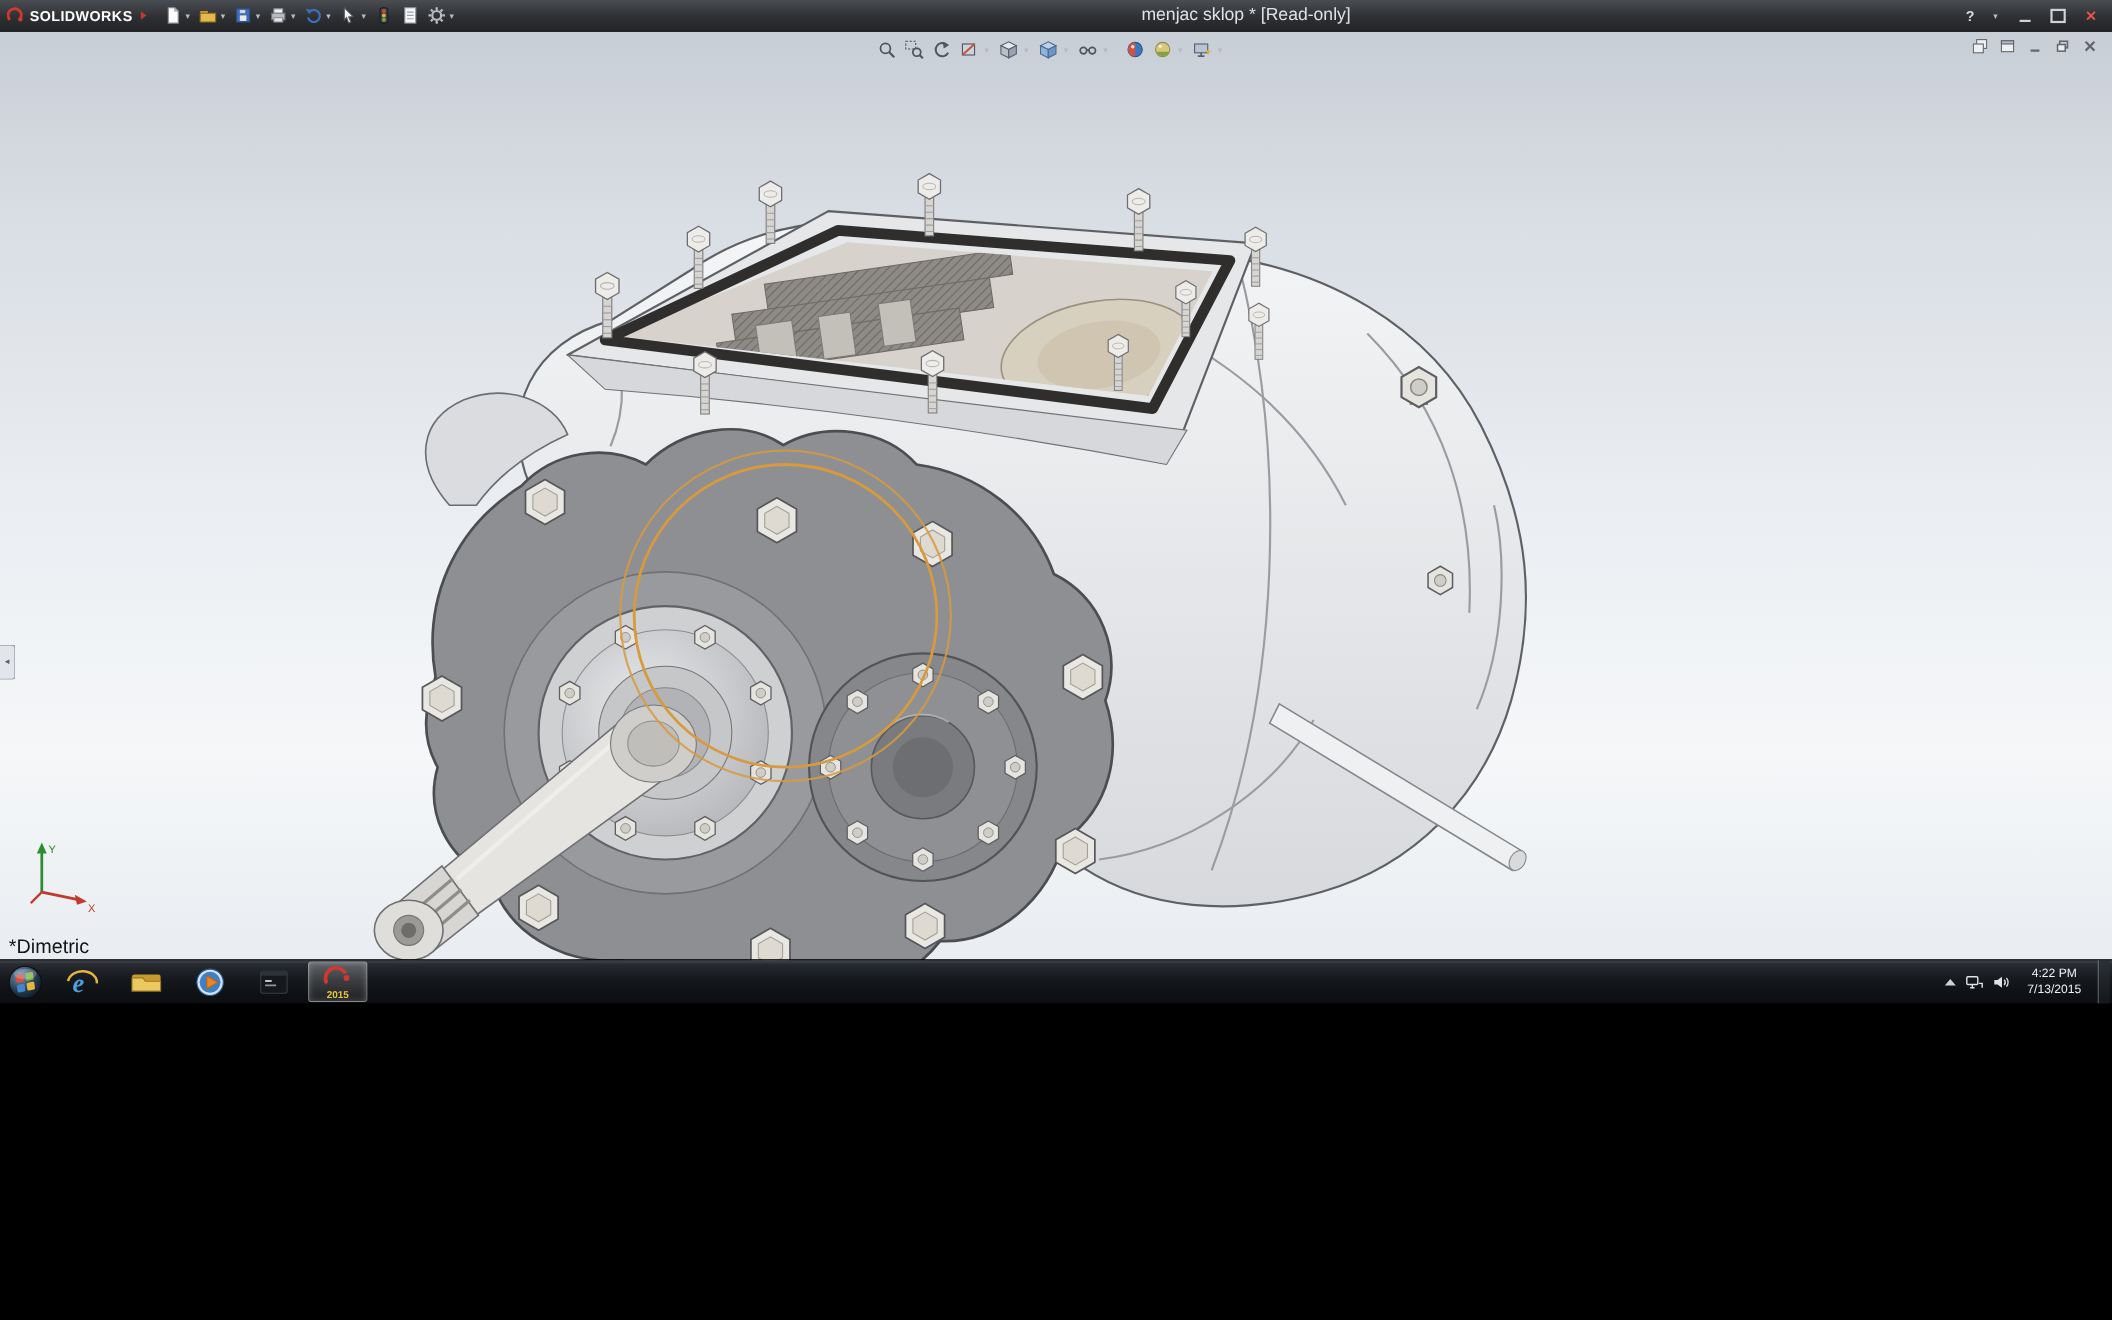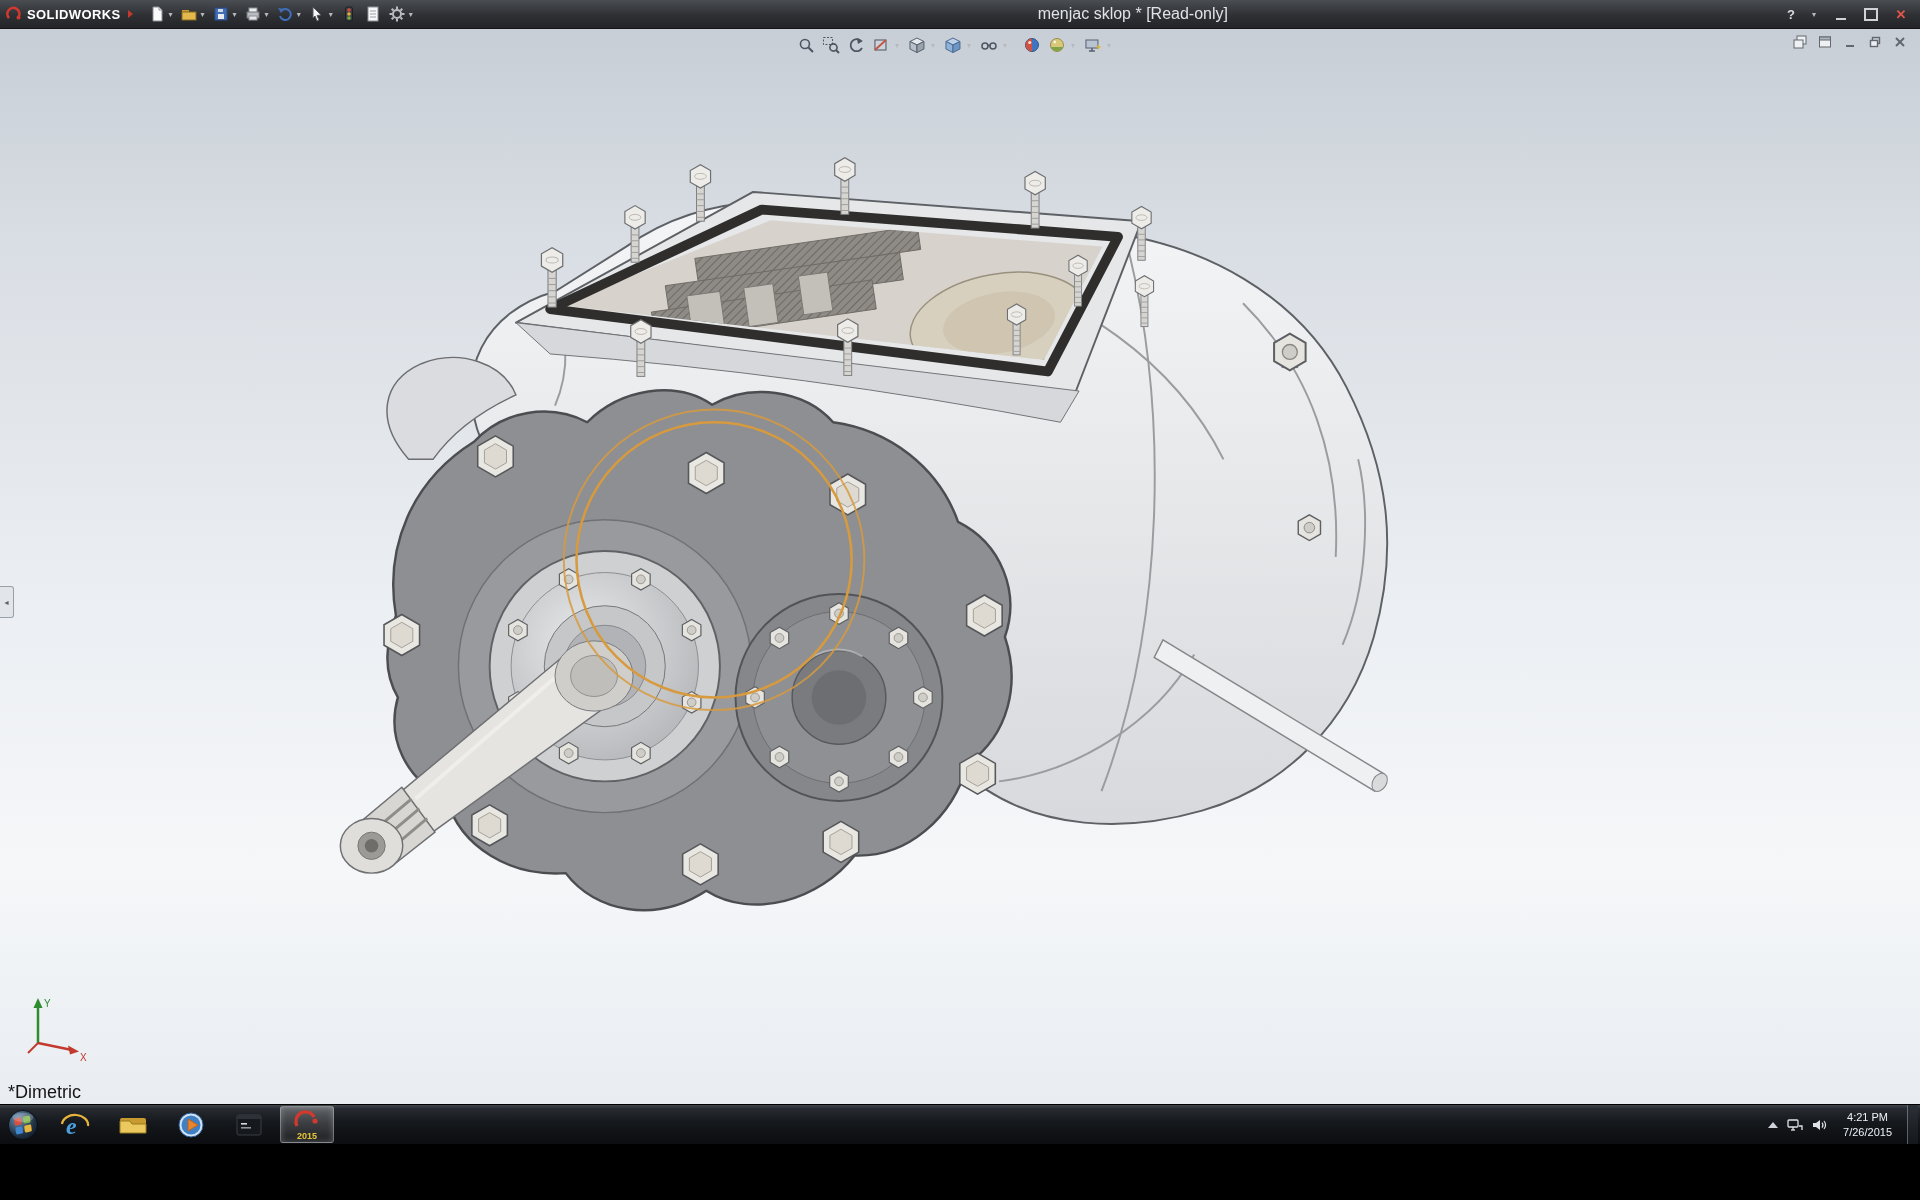--- a/index.html
+++ b/index.html
@@ -1,17 +1,17 @@
 <!DOCTYPE html>
 <html><head>
 <meta charset="utf-8">
 <style>
   html,body{margin:0;padding:0}
   body{width:1920px;height:1200px;overflow:hidden;font-family:"Liberation Sans",sans-serif;background:#000}
-  .screen{position:relative;width:1920px;height:1144px}
+  .screen{position:relative;width:1920px;height:912px}
 
   
   .titlebar{position:absolute;top:0;left:0;right:0;height:28px;z-index:40;
     background:linear-gradient(#4a4d52,#2e3034 55%,#222428);border-bottom:1px solid #141517;
     display:flex;align-items:center}
   .brand{display:flex;align-items:center;gap:5px;padding:0 12px 0 6px}
   .brand-text{color:#fff;font-weight:bold;font-size:13px;letter-spacing:.4px}
   .brand-caret{width:0;height:0;border-left:5px solid #c33a2d;border-top:4px solid transparent;border-bottom:4px solid transparent;margin-left:2px}
   .tb-tools{display:flex;align-items:center}
   .tbtn{width:24px;height:22px;border:0;background:transparent;display:flex;align-items:center;justify-content:center;padding:0;cursor:default}
@@ -536,19 +536,19 @@
           <path d="M12,8 h3 v4" fill="none" stroke="#dfe3e8" stroke-width="1.3"></path>
         </svg>
       </button>
       <button class="tray-btn">
         <svg width="16" height="14" viewBox="0 0 16 14">
           <polygon points="1,5 4,5 8,2 8,12 4,9 1,9" fill="#dfe3e8"></polygon>
           <path d="M10,4.5 A4,4 0 0 1 10,9.5 M12,3 A6.5,6.5 0 0 1 12,11" fill="none" stroke="#dfe3e8" stroke-width="1.2"></path>
         </svg>
       </button>
       <div class="clock">
-        <div>4:21 PM</div>
-        <div>7/26/2015</div>
+        <div>4:22 PM</div>
+        <div>7/13/2015</div>
       </div>
       <button class="show-desktop"></button>
     </div>
   </footer>
 </div>
 
 </body></html>

